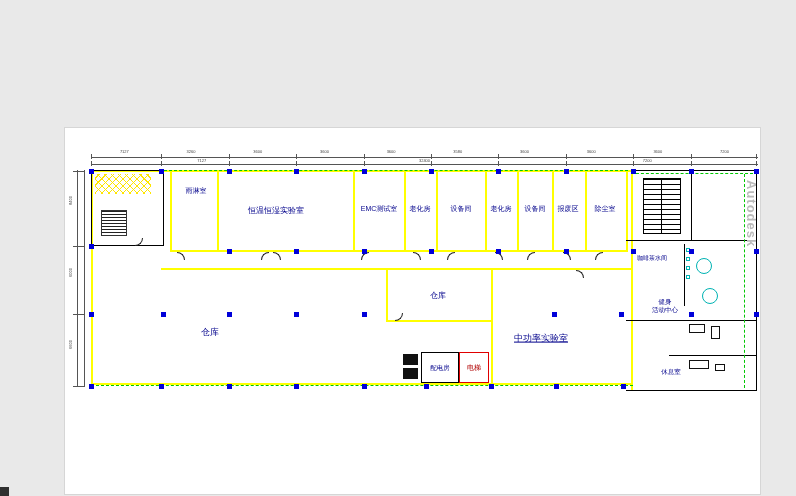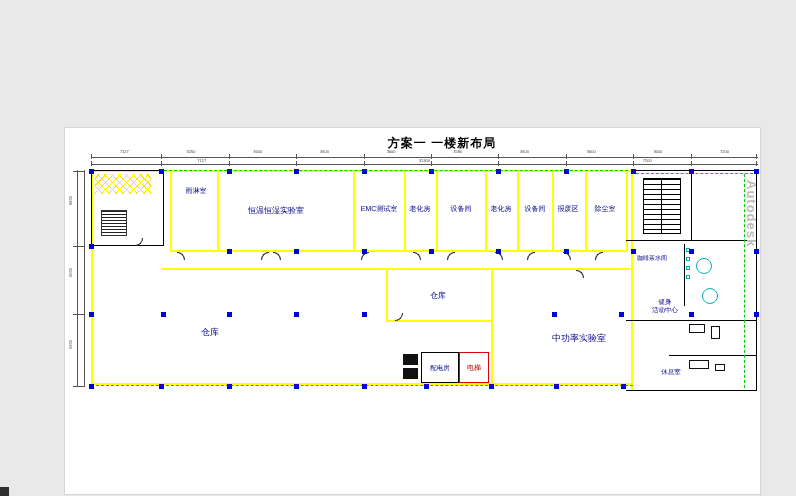--- a/index.html
+++ b/index.html
@@ -10,35 +10,34 @@
   .title{position:absolute;left:377px;top:7px;transform:translateX(-50%);font-size:12px;font-weight:bold;color:#000;letter-spacing:1px;white-space:nowrap;z-index:6;}
   .lbl{position:absolute;transform:translate(-50%,-50%);white-space:nowrap;line-height:1.2;z-index:5;}
   .wm{position:absolute;left:694px;top:52px;transform:rotate(90deg);transform-origin:0 0;font-size:13px;letter-spacing:1px;font-weight:bold;white-space:nowrap;z-index:2;}
   .corner{position:absolute;left:0;top:487px;width:9px;height:9px;background:#2f2f2f;}
 </style>
 </head>
 <body>
 
 <div class="stage">
   <div class="sheet">
-    <div class="title">方案一  一楼新布局</div>
 
     <div id="plan" class="abs" style="left:0;top:0;width:697px;height:368px;">
       <div class="lbl" style="left: 131px; top: 63px; font-size: 7px; color: rgb(0, 0, 139);">雨淋室</div>
       <div class="lbl" style="left: 211px; top: 83px; font-size: 8px; color: rgb(0, 0, 139);">恒温恒湿实验室</div>
       <div class="lbl" style="left: 314px; top: 81px; font-size: 7px; color: rgb(0, 0, 139);">EMC测试室</div>
       <div class="lbl" style="left: 355px; top: 81px; font-size: 7px; color: rgb(0, 0, 139);">老化房</div>
       <div class="lbl" style="left: 396px; top: 81px; font-size: 7px; color: rgb(0, 0, 139);">设备间</div>
       <div class="lbl" style="left: 436px; top: 81px; font-size: 7px; color: rgb(0, 0, 139);">老化房</div>
       <div class="lbl" style="left: 470px; top: 81px; font-size: 7px; color: rgb(0, 0, 139);">设备间</div>
       <div class="lbl" style="left: 503px; top: 81px; font-size: 7px; color: rgb(0, 0, 139);">报废区</div>
       <div class="lbl" style="left: 540px; top: 81px; font-size: 7px; color: rgb(0, 0, 139);">除尘室</div>
       <div class="lbl" style="left: 145px; top: 204px; font-size: 9px; color: rgb(0, 0, 139);">仓库</div>
       <div class="lbl" style="left: 373px; top: 168px; font-size: 8px; color: rgb(0, 0, 139);">仓库</div>
-      <div class="lbl" style="left: 514px; top: 210px; font-size: 9px; color: rgb(0, 0, 139);">中功率实验室</div>
+      <div class="lbl" style="left: 476px; top: 210px; font-size: 9px; color: rgb(0, 0, 139); text-decoration: underline;">中功率实验室</div>
       <div class="lbl" style="left: 375px; top: 240px; font-size: 6.5px; color: rgb(0, 0, 139);">配电房</div>
       <div class="lbl" style="left: 409px; top: 240px; font-size: 7px; color: rgb(176, 0, 0);">电梯</div>
       <div class="lbl" style="left: 587px; top: 131px; font-size: 6px; color: rgb(0, 0, 139);">咖啡茶水间</div>
       <div class="lbl" style="left: 600px; top: 178px; font-size: 6.5px; text-align: center; color: rgb(0, 0, 139);">
         <span style="display:block;">健身</span>
         <span style="display:block;">活动中心</span>
       </div>
       <div class="lbl" style="left: 606px; top: 244px; font-size: 6.5px; color: rgb(0, 0, 139);">休息室</div>
     <div style="position: absolute; left: 26px; top: 42px; width: 540px; height: 2px; background: rgb(255, 255, 0); z-index: 1;"></div>
         <div style="position: absolute; left: 105px; top: 122px; width: 458px; height: 2px; background: rgb(255, 255, 0); z-index: 1;"></div>

